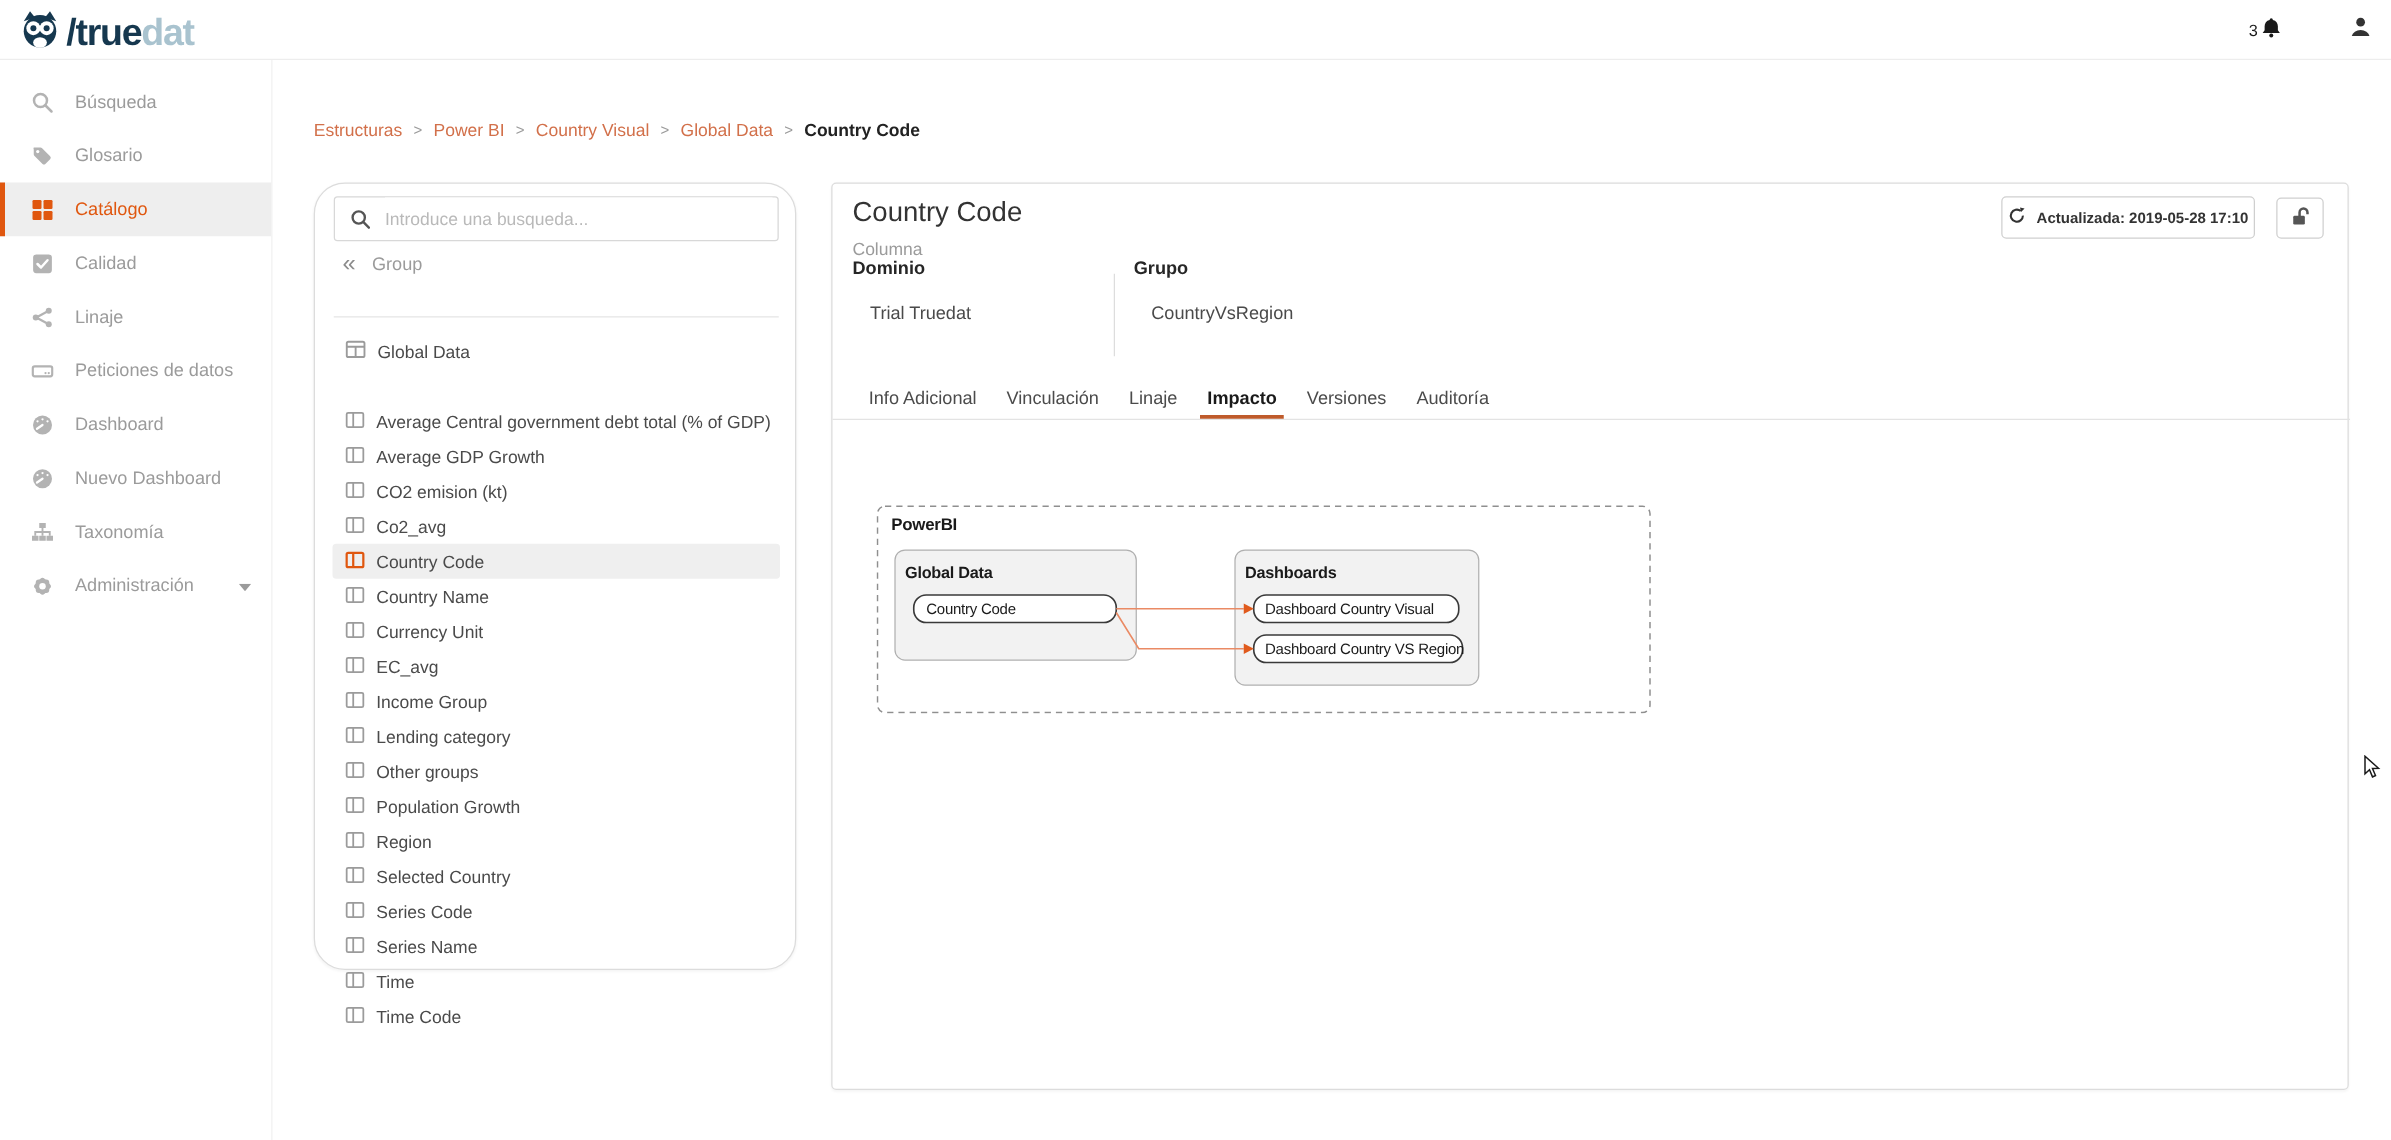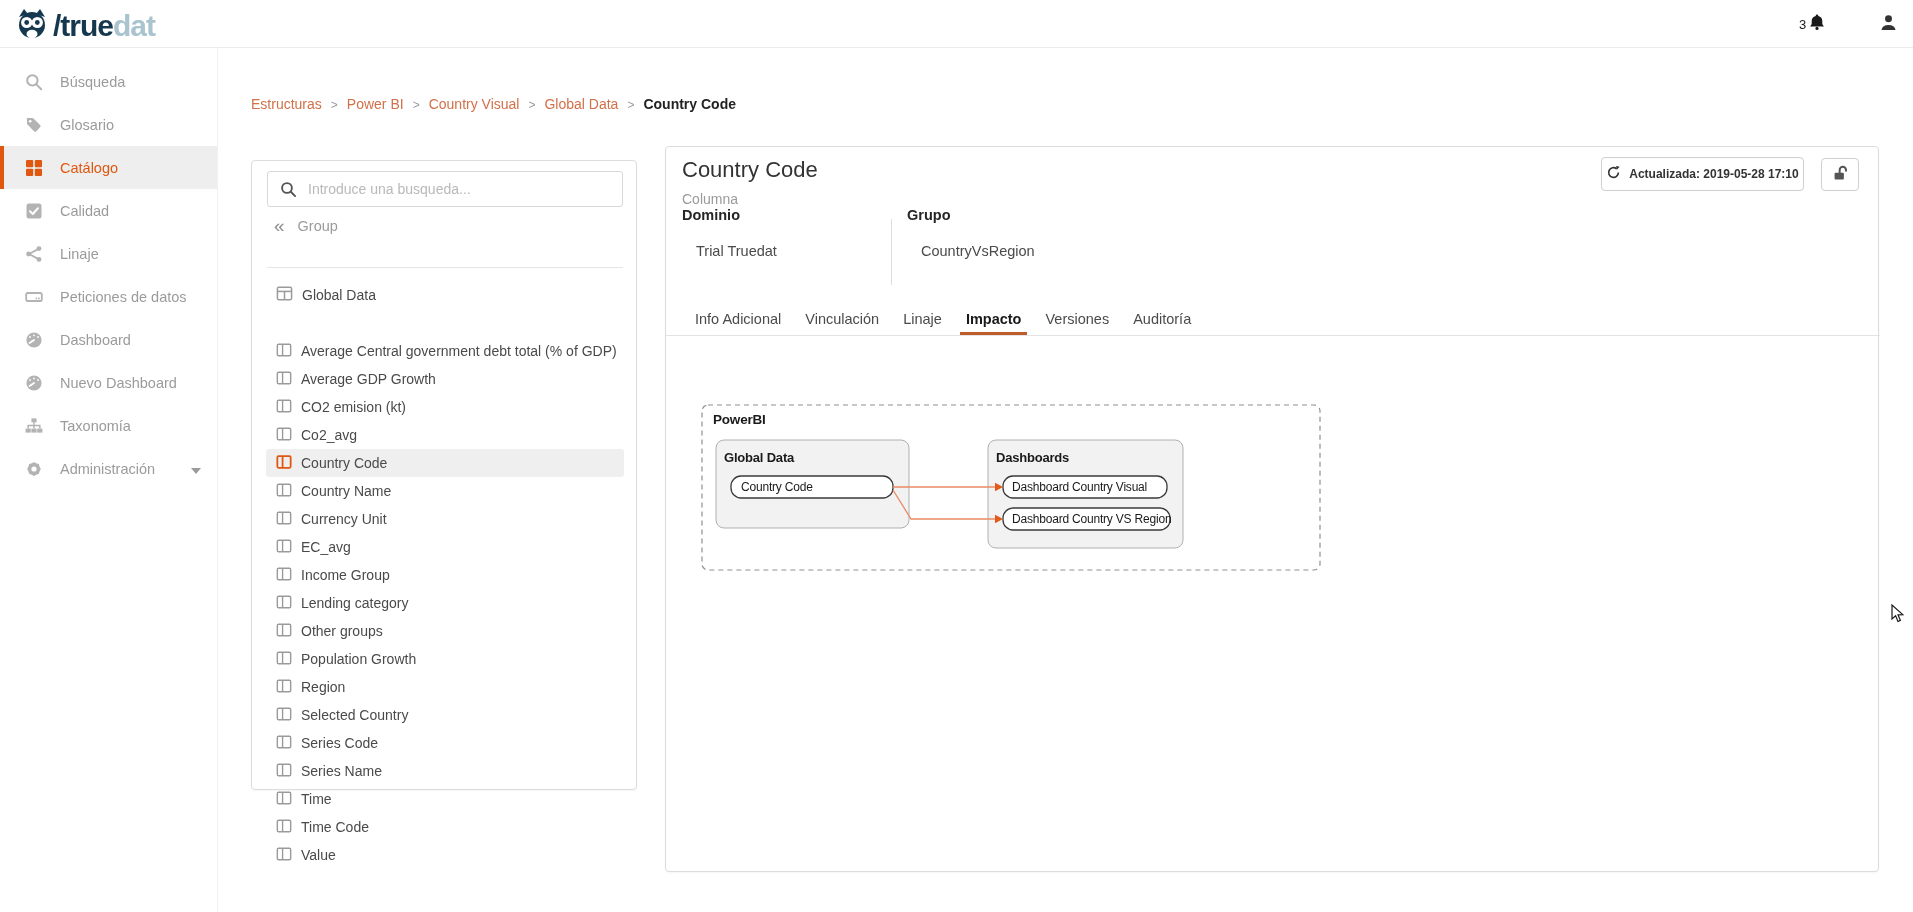--- a/index.html
+++ b/index.html
@@ -19,29 +19,29 @@
   
   .sidebar { position:absolute; left:0; top:48px; width:218px; height:864px;
     background:#fff; border-right:1px solid #f1f1f1; padding-top:12px; }
   .side-item { height:43px; display:flex; align-items:center; padding-left:25px;
     color:#9b9b9b; font-size:14.5px; cursor:pointer; }
   .side-item .s-icon { width:18px; height:18px; margin-right:17px; flex:0 0 18px; }
   .side-item.active { background:#eeeeee; color:#e0570f; border-left:4px solid #e0570f; padding-left:21px; }
   .chev { margin-left:auto; margin-right:16px; }
 
   
-  .breadcrumb { position:absolute; left:251px; top:96px; display:flex; align-items:flex-end; gap:9px; font-size:14px; }
+  .breadcrumb { position:absolute; left:251px; top:96px; display:flex; align-items:center; gap:9px; font-size:14px; }
   .crumb { color:#d2704a; cursor:pointer; }
   .crumb-sep { color:#9b9b9b; font-size:12px; }
   .crumb-cur { color:#222; font-weight:bold; }
 
   
   .card { position:absolute; background:#fff; border:1px solid #dcdcdc; border-radius:4px;
     box-shadow:0 1px 2px rgba(0,0,0,.04); }
-  .explorer { left:251px; top:160px; width:386px; height:630px; }
+  .explorer { left:251px; top:146px; width:386px; height:630px;border-radius:25px; }
   .detail   { left:665px; top:146px; width:1214px; height:726px; }
 
   
   .search-box { position:absolute; left:15px; top:10px; width:356px; height:36px;
     border:1px solid #d8d8d8; border-radius:3px; }
   .search-box input { position:absolute; left:40px; top:0; width:310px; height:34px; border:0; outline:0;
     font-size:14px; color:#4a4a4a; font-family:"Liberation Sans", sans-serif; }
   .search-box input::placeholder { color:#b9b9b9; }
   .search-box .mag { position:absolute; left:12px; top:9px; }
   .back-row { position:absolute; left:22px; top:56px; display:flex; align-items:center; gap:13px;
@@ -384,27 +384,20 @@
           </svg></span>
         <span>Time</span>
       </div>
     <div class="tree-row">
         <span><svg width="16" height="16" viewBox="0 0 18 18">
             <rect x="1.5" y="2.5" width="15" height="13" rx="1.4" fill="none" stroke="#9b9b9b" stroke-width="1.6"></rect>
             <line x1="7.4" y1="2.5" x2="7.4" y2="15.5" stroke="#9b9b9b" stroke-width="1.6"></line>
           </svg></span>
         <span>Time Code</span>
       </div>
-    <div class="tree-row">
-        <span><svg width="16" height="16" viewBox="0 0 18 18">
-            <rect x="1.5" y="2.5" width="15" height="13" rx="1.4" fill="none" stroke="#9b9b9b" stroke-width="1.6"></rect>
-            <line x1="7.4" y1="2.5" x2="7.4" y2="15.5" stroke="#9b9b9b" stroke-width="1.6"></line>
-          </svg></span>
-        <span>Value</span>
-      </div>
   </div>
 </div>
 
 <div class="card detail">
   <div class="d-title">Country Code</div>
   <div class="d-subtitle">Columna</div>
 
   <button class="upd-btn">
     <span>
       <svg width="15" height="15" viewBox="0 0 18 18">

